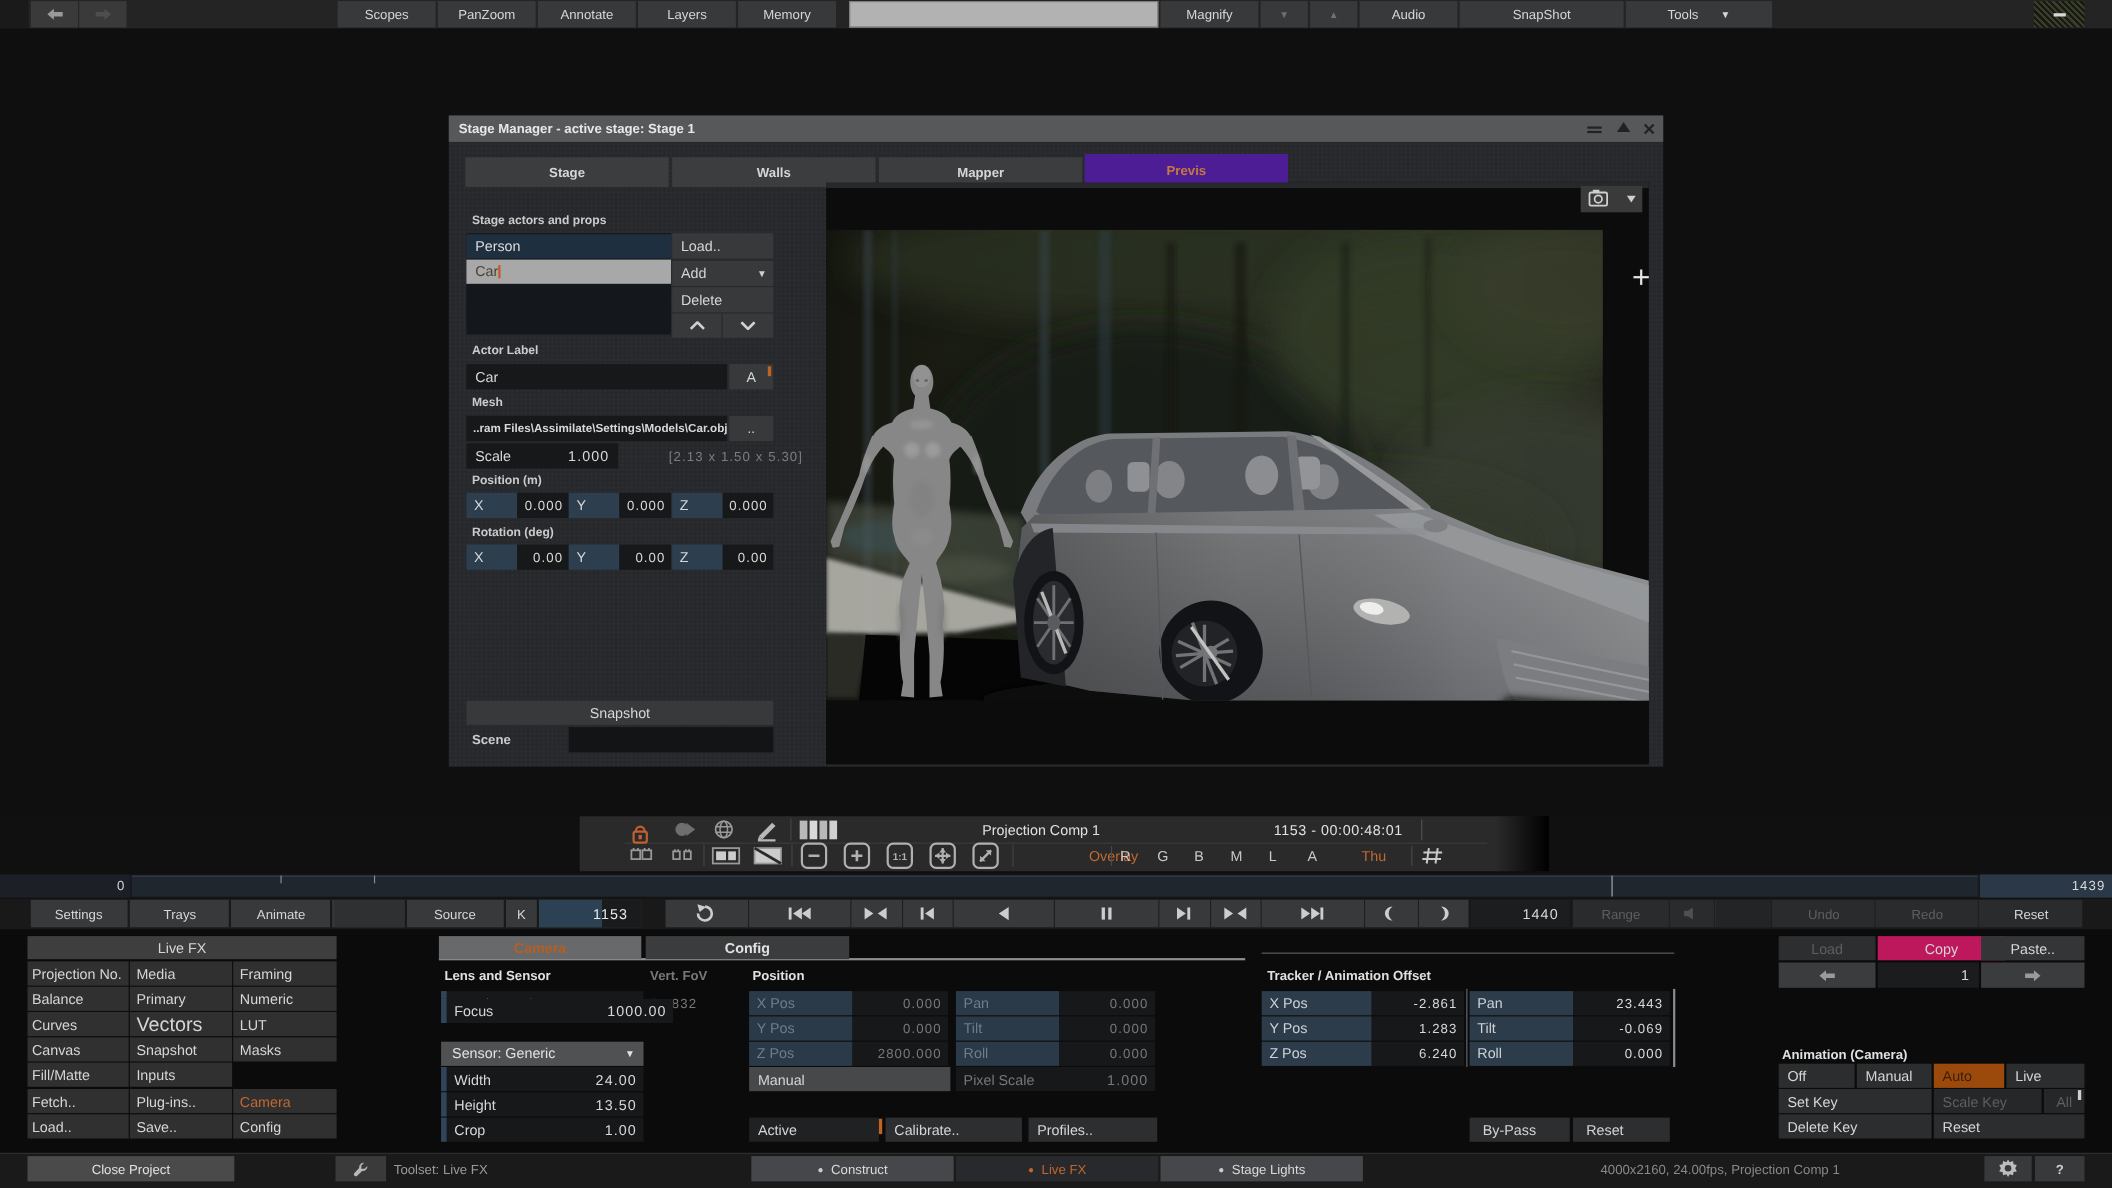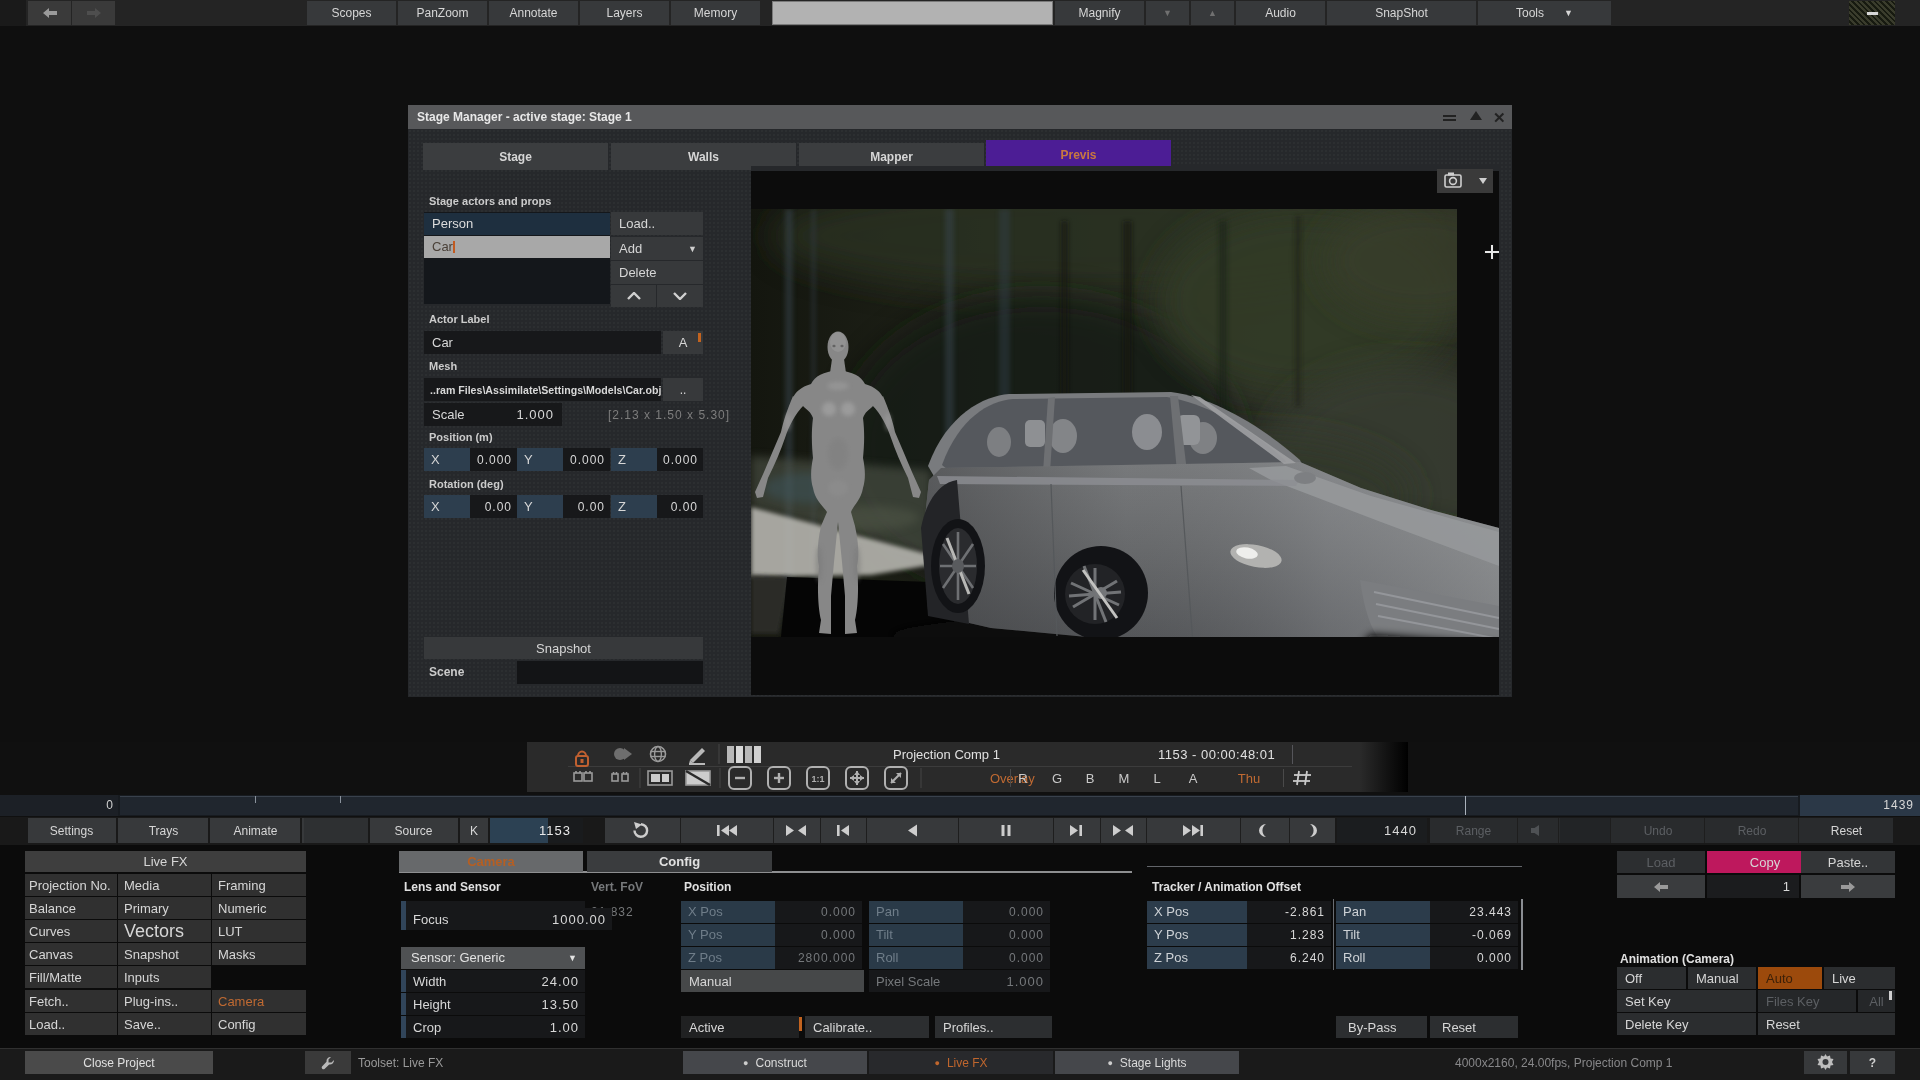--- a/index.html
+++ b/index.html
@@ -570,21 +570,21 @@
       <svg width="20" height="12">
         <path d="M11 1 L17 6 L11 11 L11 8 L3 8 L3 4 L11 4 Z" fill="#9a9a9a"></path>
       </svg>
     </div>
 <div class="lbl" style="left:1620px;top:952px;font-size:12px;color:#e0e0e0;">Animation (Camera)</div>
 <div class="btnl" style="left:1617px;top:967px;width:69px;height:22px;background:#2b2d2f;font-size:13px;">Off</div>
 <div class="btnl" style="left:1688px;top:967px;width:68px;height:22px;background:#2b2d2f;font-size:13px;">Manual</div>
 <div class="btnl" style="left:1758px;top:967px;width:64px;height:22px;background:#9c4a0c;color:#3c2008;font-size:13px;">Auto</div>
 <div class="btnl" style="left:1824px;top:967px;width:71px;height:22px;background:#2b2d2f;font-size:13px;">Live</div>
 <div class="btnl" style="left:1617px;top:990px;width:139px;height:22px;background:#2b2d2f;font-size:13px;">Set Key</div>
-<div class="btnl dis" style="left:1758px;top:990px;width:98px;height:22px;background:#252729;font-size:13px;">Files Key</div>
+<div class="btnl dis" style="left:1758px;top:990px;width:98px;height:22px;background:#252729;font-size:13px;">Scale Key</div>
 <div class="btn dis" style="left:1858px;top:990px;width:37px;height:22px;background:#252729;font-size:13px;">All</div>
 <div class="abs" style="left:1889px;top:991px;width:3px;height:9px;background:#cfcfcf;"></div>
 <div class="btnl" style="left:1617px;top:1013px;width:139px;height:22px;background:#2b2d2f;font-size:13px;">Delete Key</div>
 <div class="btnl" style="left:1758px;top:1013px;width:137px;height:22px;background:#2b2d2f;font-size:13px;">Reset</div>
 </div>
 
 <div id="bottombar">
 <div class="abs" style="left:0;top:1048px;width:1920px;height:32px;background:#1a1a1a;border-top:1px solid #303030;"></div>
 <div class="btn" style="left:25px;top:1051px;width:188px;height:23px;background:#4a4a4a;color:#e0e0e0;">Close Project</div>
 <div class="btn" style="left:305px;top:1051px;width:46px;height:23px;background:#3a3a3a;">

